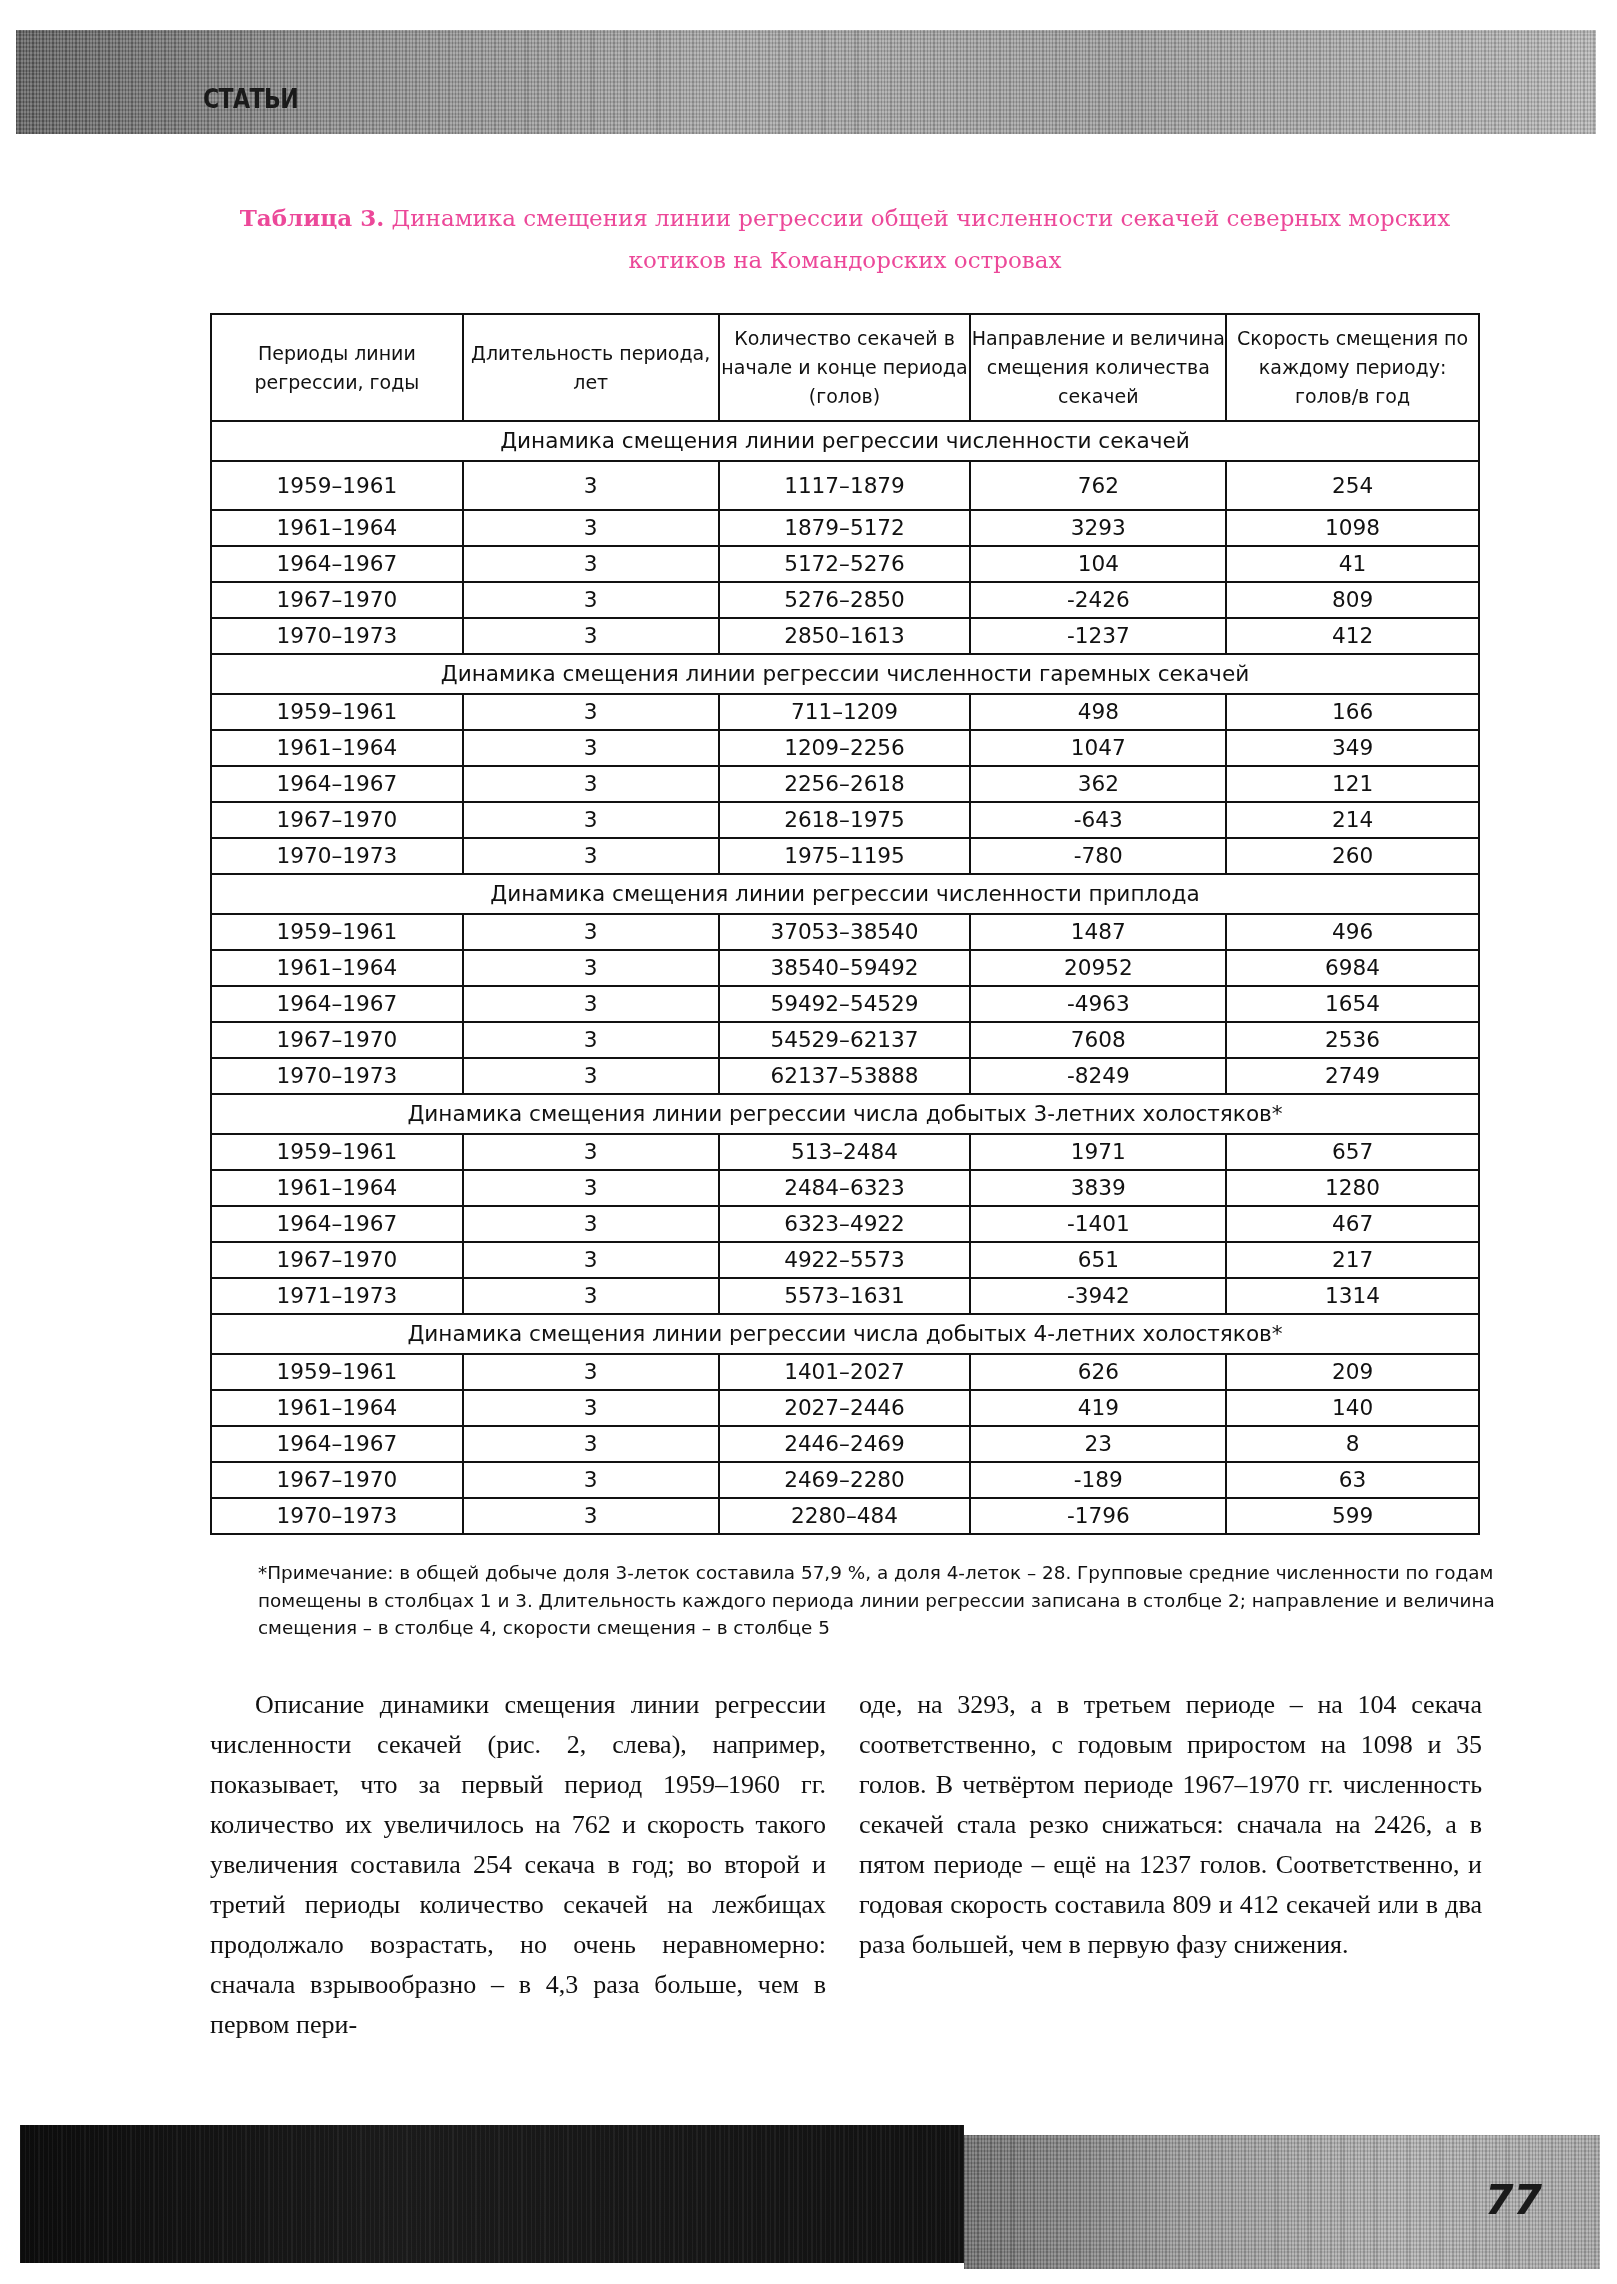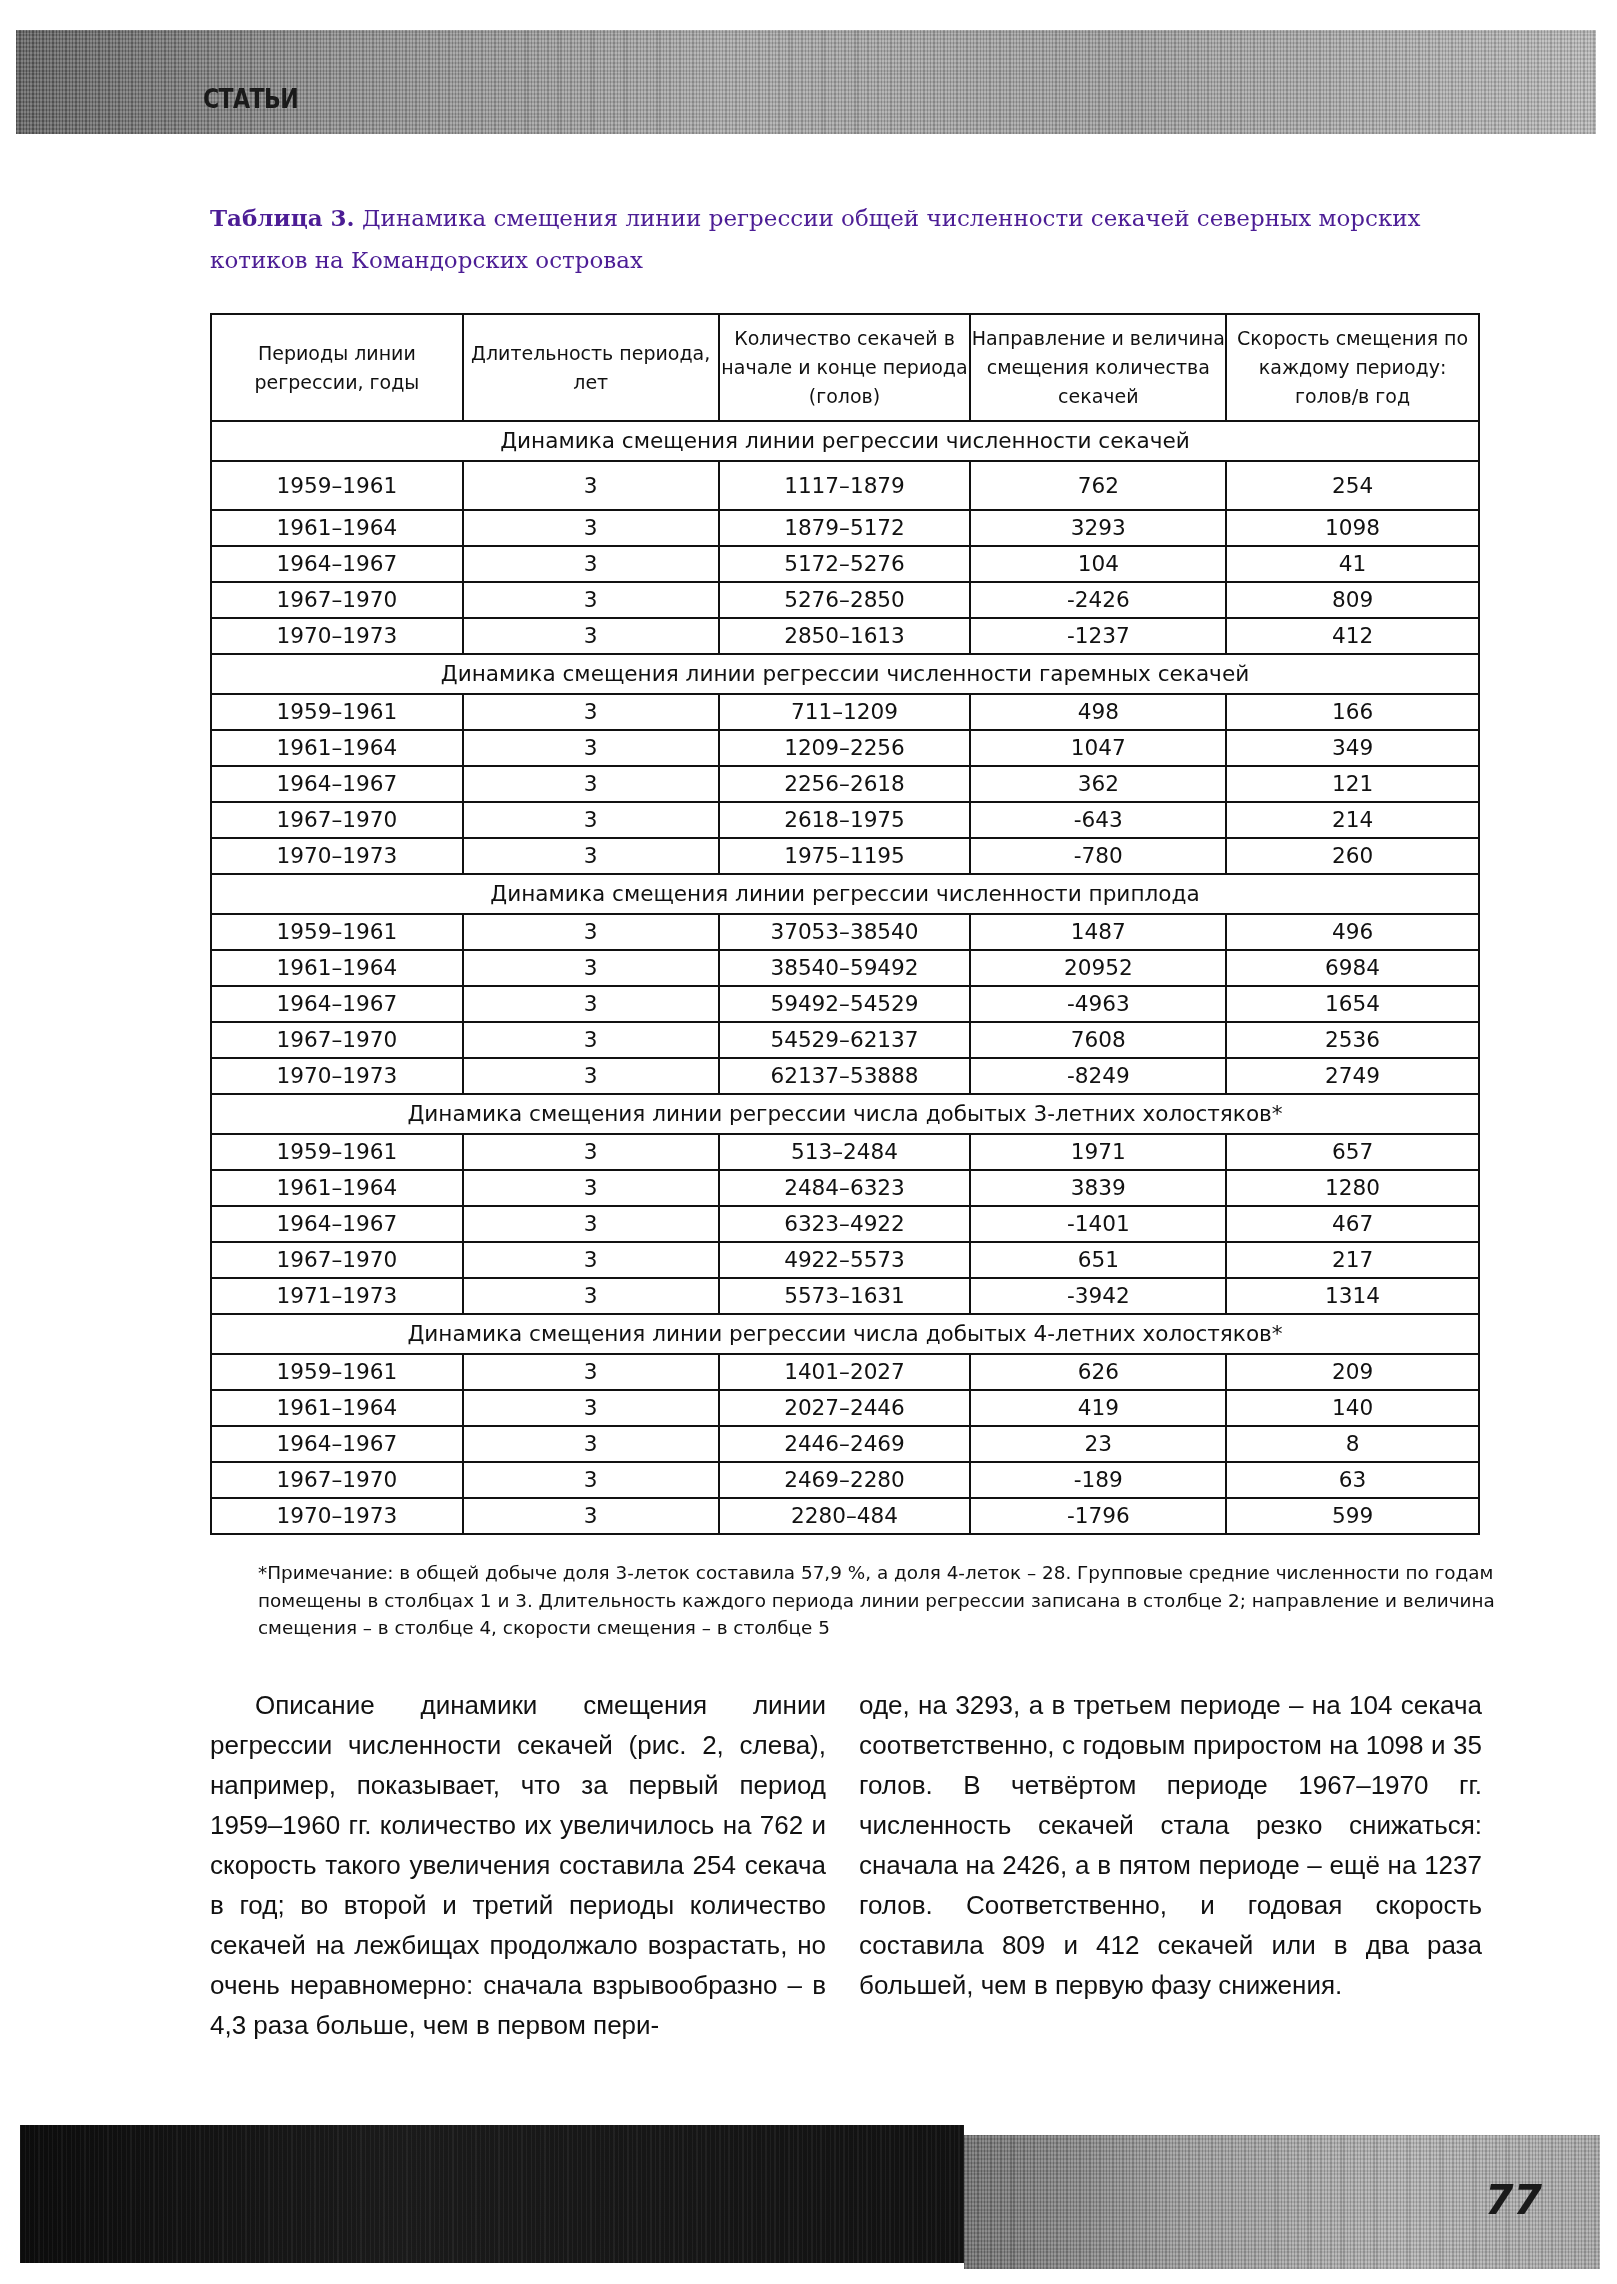--- a/index.html
+++ b/index.html
@@ -14,21 +14,21 @@
   }
   .top-banner .section-label {
     position: absolute; left: 187px; top: 54px;
     font-family: "DejaVu Sans", sans-serif; font-weight: bold; font-size: 26px;
     color: #1a1a1a; letter-spacing: -0.7px; transform: scaleX(0.85); transform-origin: left;
   }
 
   .table-caption {
     position: absolute; left: 210px; top: 197px; width: 1270px;
     font-family: "DejaVu Serif", serif; font-size: 23px; line-height: 42px;
-    text-align: left; color: #4c1d95;
+    text-align: center; color: #ec4899;
   }
   .table-caption .cap-label { font-weight: bold; }
 
   table.data {
     position: absolute; left: 210px; top: 313px; width: 1270px;
     border-collapse: collapse;
     font-family: "DejaVu Sans", sans-serif; font-size: 21.6px; color: #111;
   }
   table.data th, table.data td {
     border: 2px solid #111; text-align: center; padding: 0;
@@ -38,21 +38,21 @@
   }
   table.data td.group { height: 38px; font-size: 21.6px; line-height: 26px; }
   table.data td.cell { height: 34px; line-height: 26px; }
   table.data tr.first-row td.cell { height: 47px; }
   col.c1 { width: 252px; } col.c2 { width: 256px; } col.c3 { width: 252px; } col.c4 { width: 256px; } col.c5 { width: 253px; }
   .footnote-block { position: absolute; left: 210px; top: 1559px; width: 1270px;
     font-family: "DejaVu Sans", sans-serif; font-size: 18.4px; line-height: 27.5px; margin-left: 48px; }
 
   .body-col {
     position: absolute; top: 1685px; width: 616px;
-    font-family: Liberation Sans, sans-serif; font-size: 26px; line-height: 40px;
+    font-family: Liberation Serif, serif; font-size: 26px; line-height: 40px;
     text-align: justify; color: #111;
   }
   .body-col.left { left: 210px; text-indent: 45px; }
   .body-col.right { left: 859px; width: 623px; }
 
   .bottom-banner-dark {
     position: absolute; left: 19.7px; top: 2125px; width: 944px; height: 138px;
     background:
       repeating-linear-gradient(90deg, rgba(255,255,255,0.05) 0 1.3px, rgba(0,0,0,0) 1.3px 4.6px),
       linear-gradient(90deg, #0c0c0c 0%, #1a1a1a 40%, #111 100%);

